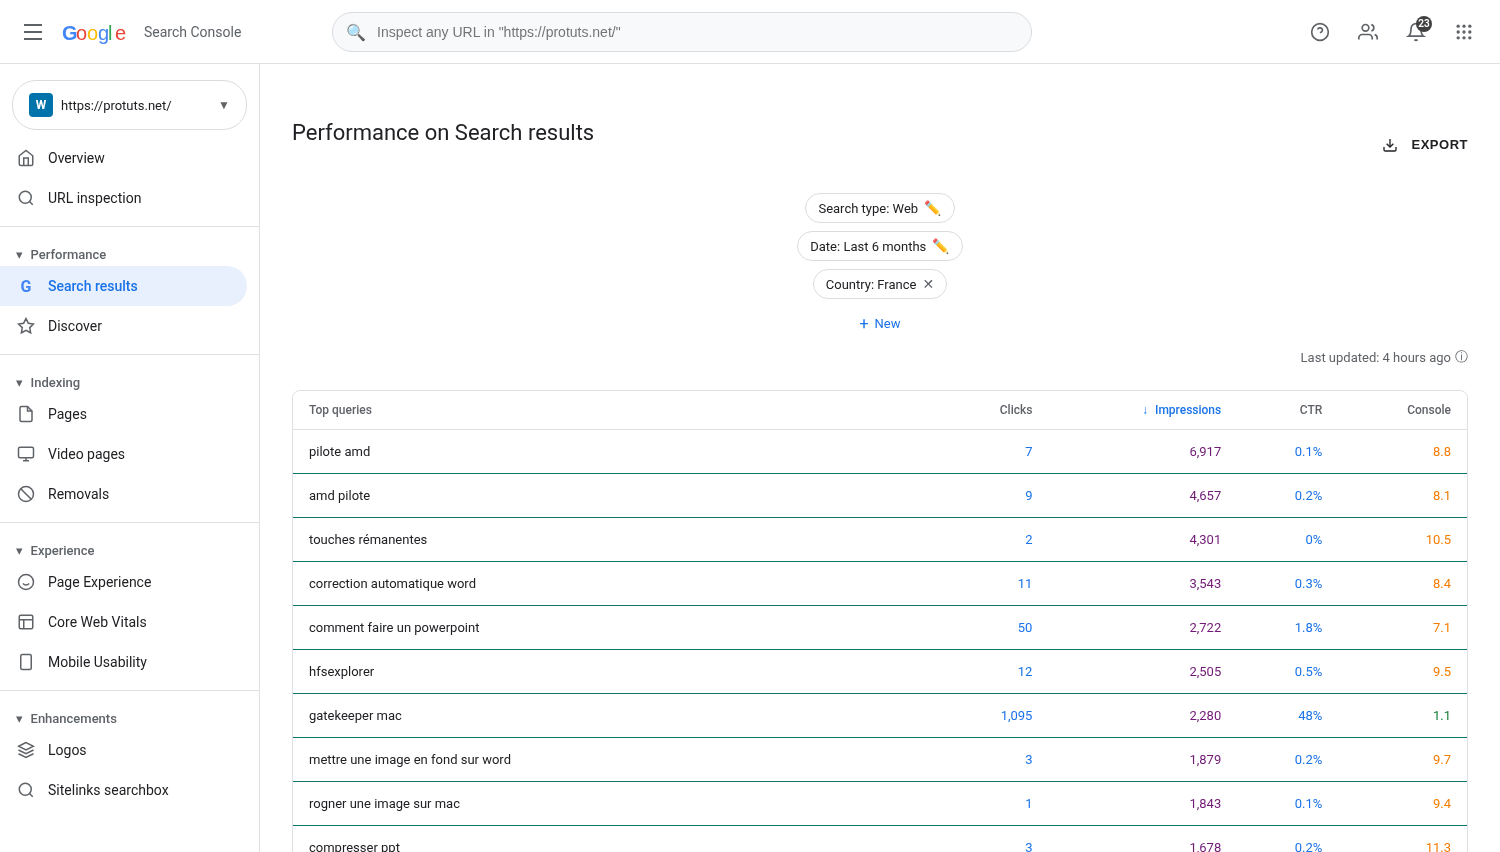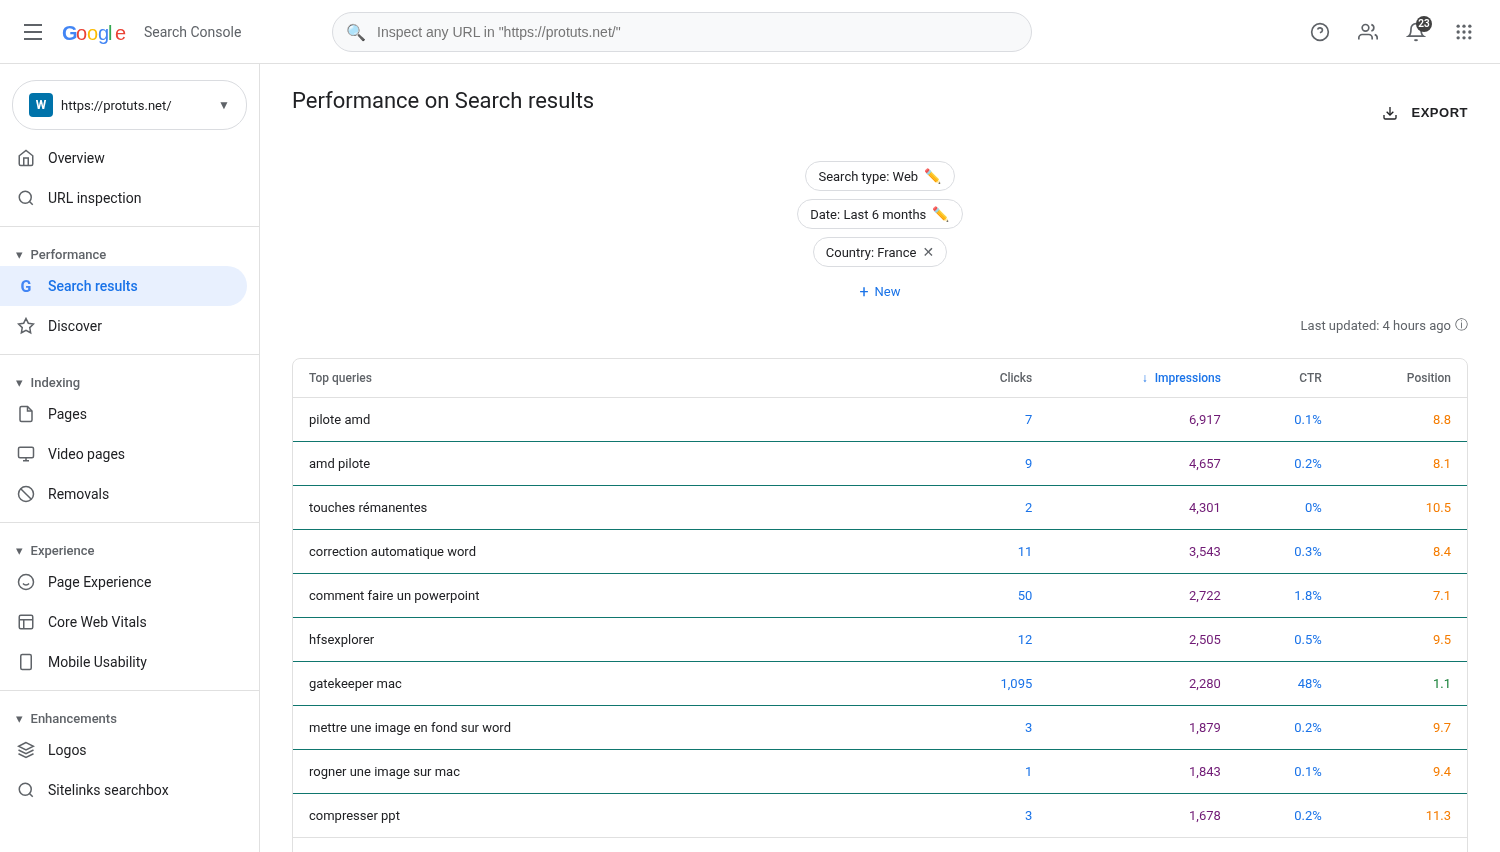--- a/index.html
+++ b/index.html
@@ -294,21 +294,21 @@
         <svg width="18" height="18" viewBox="0 0 24 24" fill="none" stroke="#5f6368" stroke-width="2">
             <circle cx="11" cy="11" r="8"></circle>
             <line x1="21" y1="21" x2="16.65" y2="16.65"></line>
           </svg>
       </span>
       <span>Sitelinks searchbox</span>
     </div>
   </div>
 
   <div class="content">
-    <div style="display:flex; align-items:center; justify-content:space-between; margin-bottom:24px;">
+    <div style="display:flex; align-items:center; justify-content:space-between; margin-bottom:24px;margin-top:32px;">
       <h1 class="page-title">Performance on Search results</h1>
       <button style="display:flex;align-items:center;gap:14px;border:none;background:none;cursor:pointer;font-size:13px;font-weight:600;color:#202124;letter-spacing:0.5px;">
         <svg width="16" height="16" viewBox="0 0 24 24" fill="none" stroke="#202124" stroke-width="2">
             <path d="M21 15v4a2 2 0 0 1-2 2H5a2 2 0 0 1-2-2v-4"></path>
             <polyline points="7 10 12 15 17 10"></polyline>
             <line x1="12" y1="15" x2="12" y2="3"></line>
           </svg>
         <span>EXPORT</span>
       </button>
     </div>
@@ -347,21 +347,21 @@
               <span>Clicks</span>
             </th>
             <th class="numeric sorted">
               <span class="sort-arrow">↓</span>
               <span>Impressions</span>
             </th>
             <th class="numeric">
               <span>CTR</span>
             </th>
             <th class="numeric">
-              <span>Position</span>
+              <span>Console</span>
             </th>
           </tr>
         </thead>
         <tbody id="table-body">
         <tr>
       <td class="query">pilote amd</td>
       <td class="clicks">7</td>
       <td class="impressions">6,917</td>
       <td class="ctr">0.1%</td>
       <td class="position">8.8</td>

